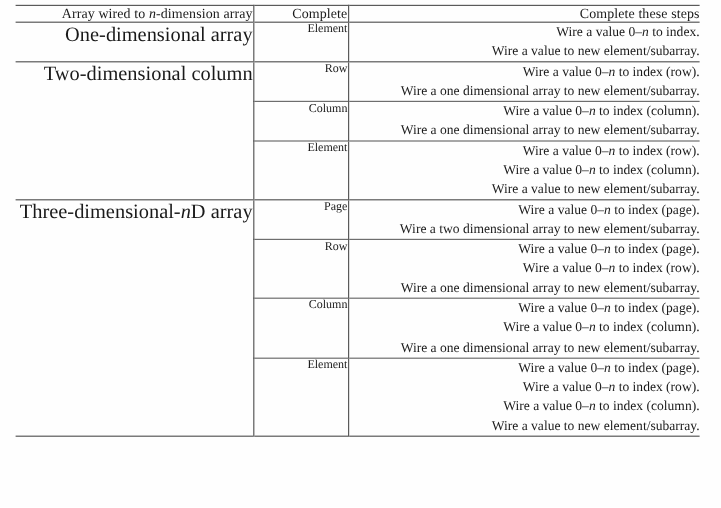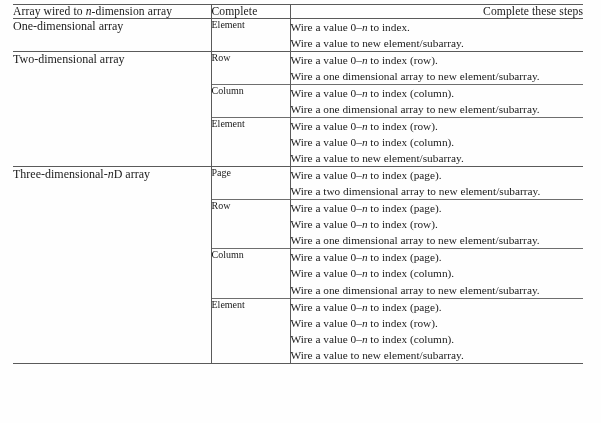--- a/index.html
+++ b/index.html
@@ -38,21 +38,21 @@
 
   table.spec col.c1 { width: 198px; }
   table.spec col.c2 { width: 79px; }
   table.spec col.c3 { width: 293px; }
 
   
   table.spec th,
   table.spec td {
     padding: 0;
     vertical-align: top;
-    text-align: left;
+    text-align: right;
     font-weight: normal;
   }
 
   
   .rule-top     { border-top: 1.6px solid #5a5a5a; }
   .rule-strong  { border-top: 1.6px solid #5a5a5a; }
   .rule-bottom  { border-top: 1.6px solid #5a5a5a; }
 
   
   .rule-light { border-top: 1.1px solid #6e6e6e; }
@@ -66,21 +66,21 @@
     font-weight: bold;
     font-size: 11.6px;
     padding: 7px 8px 8px 8px;
     letter-spacing: 0.1px;
   }
   thead th.center { text-align: right; }
 
   
   td.dim-cell {
     padding: 8px 8px 8px 8px;
-    font-size: 12px;
+    font-size: 17px;
     vertical-align: middle;
   }
   td.rep-cell {
     padding: 8px 8px 7px 10px;
     font-size: 10px;
   }
   td.steps-cell {
     padding: 7px 6px 7px 7px;
     font-size: 11.3px;
     line-height: 1.42;
@@ -111,21 +111,21 @@
       <tbody id="tbody">
           <tr>
             <td class="dim-cell vdiv-r rule-strong" rowspan="1"><span>One-dimensional array</span></td>
             <td class="rep-cell vdiv-r rule-strong"><span>Element</span></td>
             <td class="steps-cell rule-strong">
               <div class="line">Wire a value 0–<i class="v">n</i> to <b class="k">index</b>.</div>
               <div class="line">Wire a value to <b class="k">new element/subarray</b>.</div>
             </td>
           </tr>
           <tr>
-            <td class="dim-cell vdiv-r rule-strong" rowspan="3"><span>Two-dimensional array</span></td>
+            <td class="dim-cell vdiv-r rule-strong" rowspan="3"><span>Two-dimensional column</span></td>
             <td class="rep-cell vdiv-r rule-strong"><span>Row</span></td>
             <td class="steps-cell rule-strong">
               <div class="line">Wire a value 0–<i class="v">n</i> to <b class="k">index (row)</b>.</div>
               <div class="line">Wire a one dimensional array to <b class="k">new element/subarray</b>.</div>
             </td>
           </tr>
           <tr>
             <td class="rep-cell vdiv-r rule-light"><span>Column</span></td>
             <td class="steps-cell rule-light">
               <div class="line">Wire a value 0–<i class="v">n</i> to <b class="k">index (column)</b>.</div>

